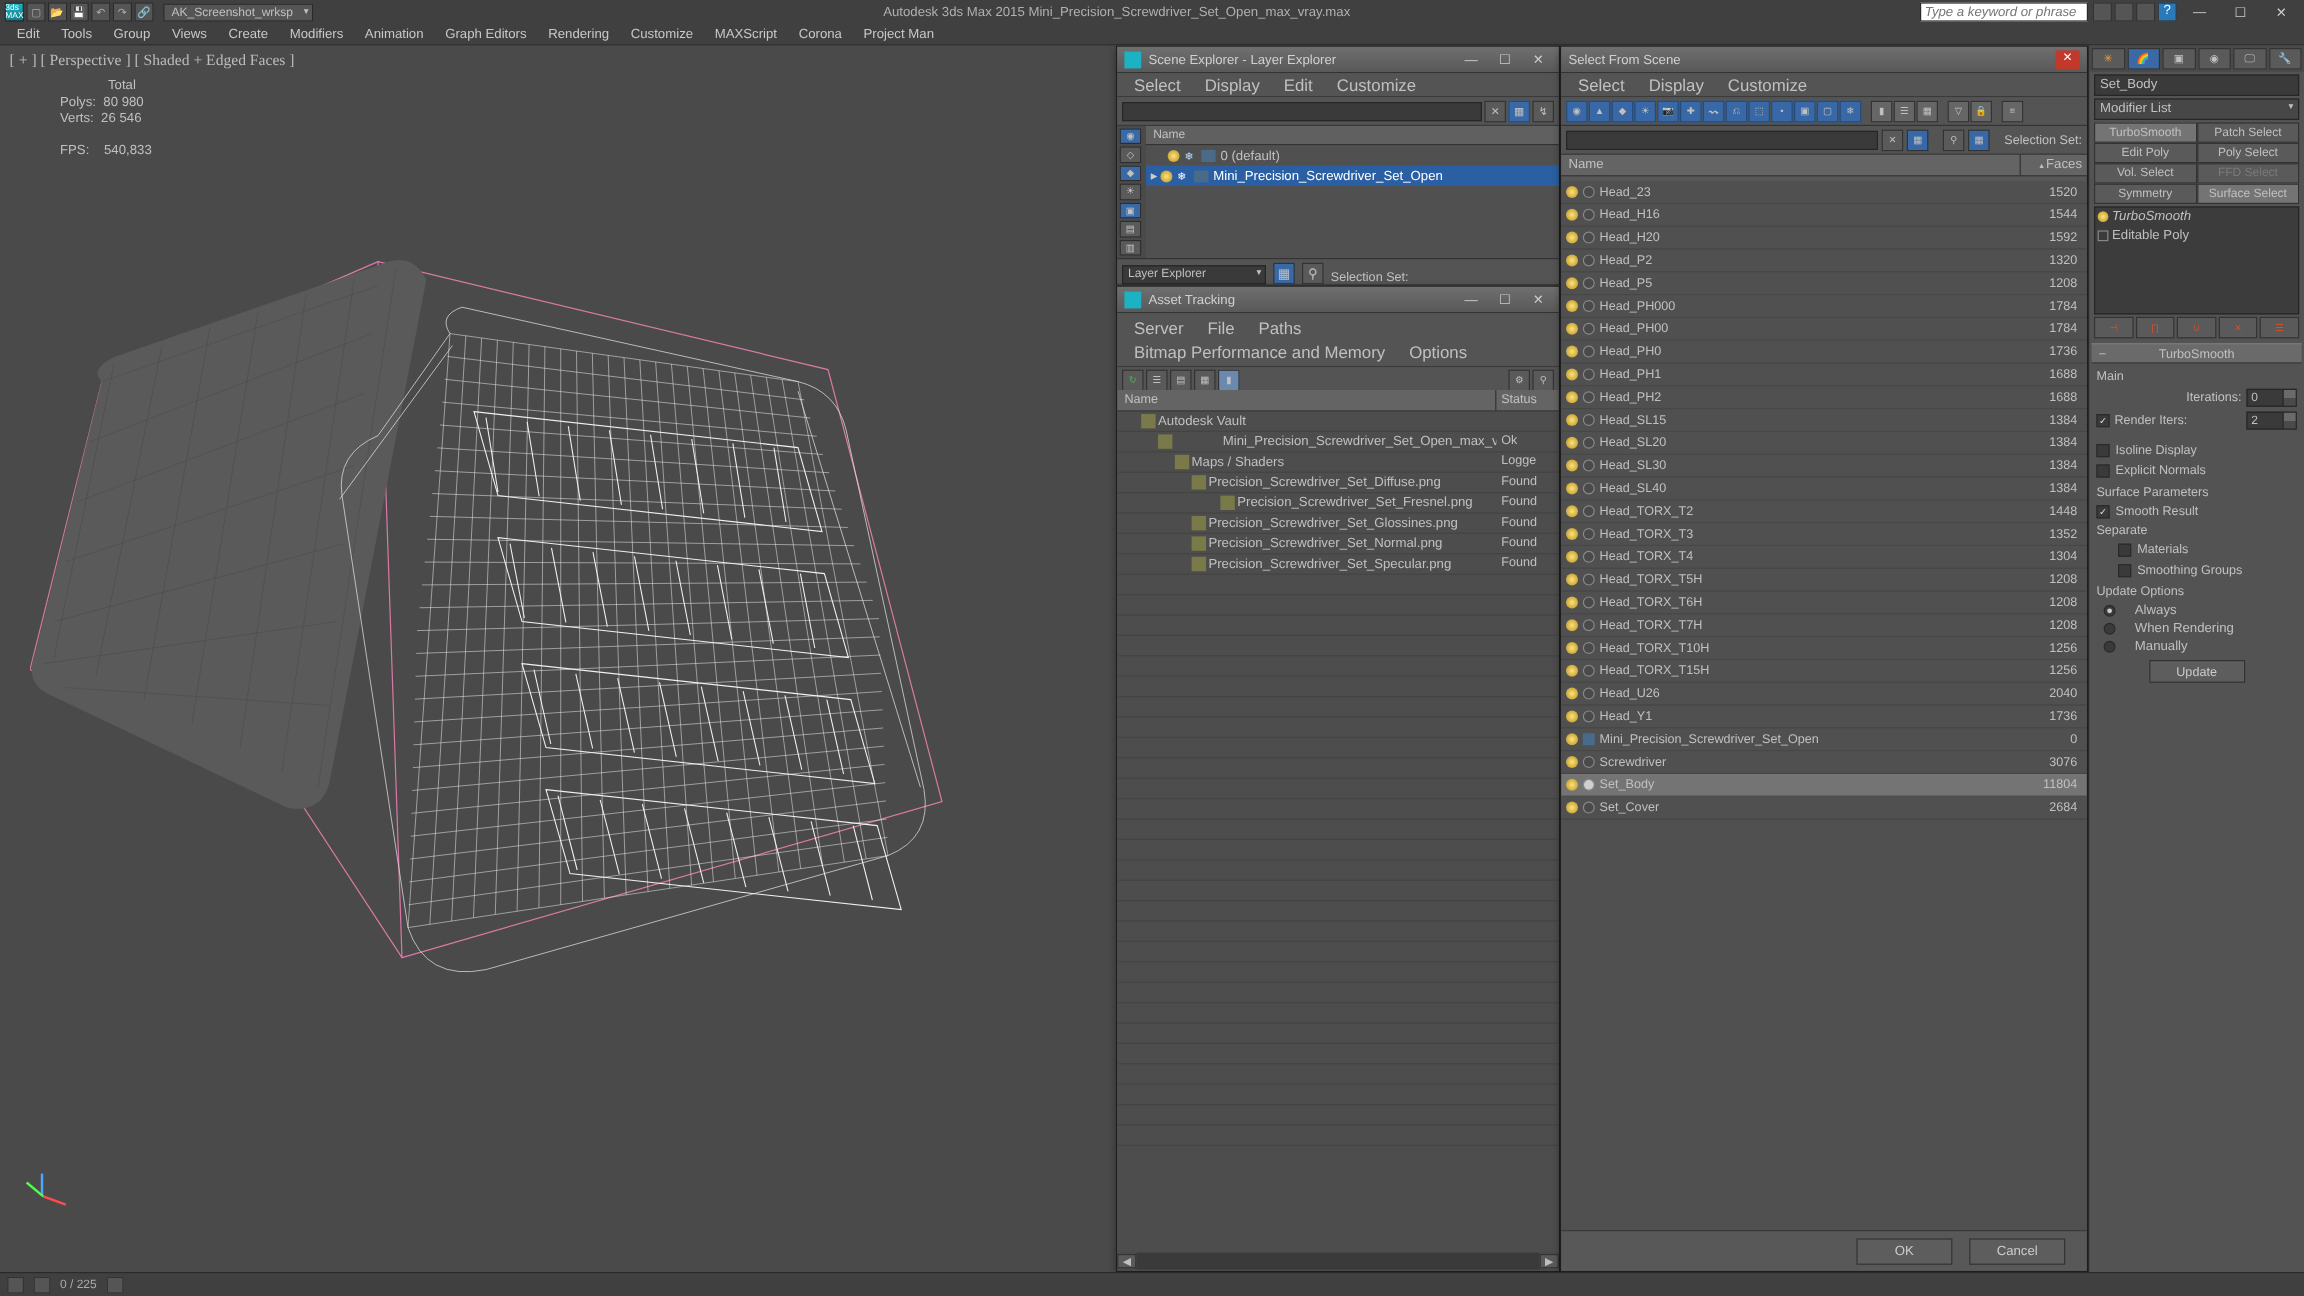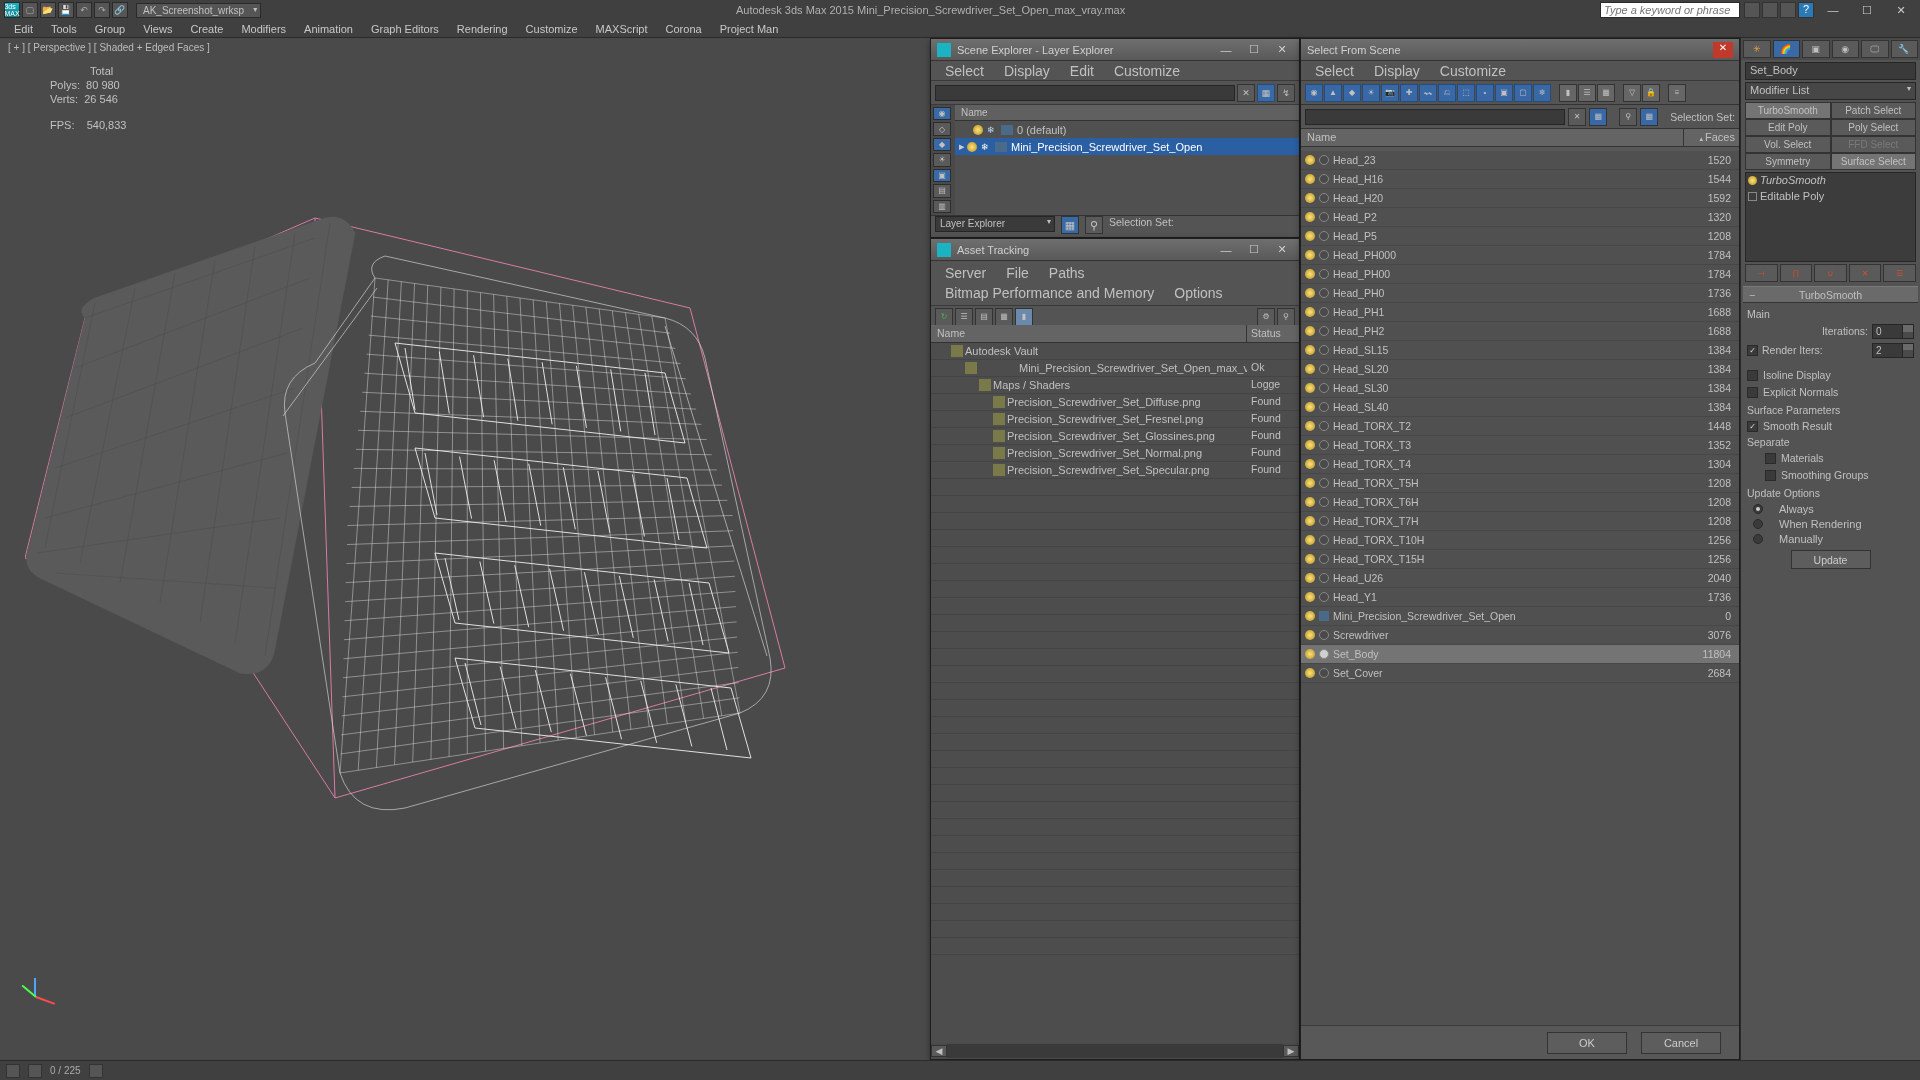--- a/index.html
+++ b/index.html
@@ -20,21 +20,21 @@
 
 
 .menubar { height:18px; background:#404040; display:flex; align-items:center; padding:0 6px; gap:2px; border-bottom:1px solid #2a2a2a;}
 .menubar span { padding:2px 8px; font-size:11px; color:#c8c8c8; cursor:default;}
 
 
 .main { position:absolute; left:0; top:38px; right:0; bottom:20px; background:#4a4a4a; }
 
 
 .viewport { position:absolute; left:0; top:0; width:930px; bottom:0; background:#4a4a4a; }
-.vp-label { position:absolute; left:8px; top:4px; font-size:10px; color:#bcbcbc; }
+.vp-label { position:absolute; left:8px; top:4px; font-size:13px; color:#bcbcbc;font-family:Liberation Serif, serif; }
 .vp-stats { position:absolute; left:50px; top:26px; color:#d9d96a; font-size:10.5px; line-height:14px;}
 .axis { position:absolute; left:18px; bottom:42px; width:40px; height:40px;}
 .axis .z{position:absolute;left:16px;top:0;width:2px;height:18px;background:#4da6ff;}
 .axis .x{position:absolute;left:18px;top:18px;width:20px;height:2px;background:#ff4d4d;transform:rotate(20deg);transform-origin:left;}
 .axis .y{position:absolute;left:18px;top:18px;width:18px;height:2px;background:#4dff4d;transform:rotate(-140deg);transform-origin:left;}
 
 
 .wire3d { position:absolute; left:25px; top:140px; width:880px; height:680px; pointer-events:none;}
 .wire3d svg{width:100%;height:100%;}
 
@@ -56,21 +56,21 @@
 .se .body{ position:absolute; left:24px; right:0; top:66px; bottom:22px; background:#505050;}
 .se .sidebar{ position:absolute; left:0; top:66px; width:24px; bottom:22px; background:#4a4a4a; display:flex; flex-direction:column; gap:2px; padding:2px;}
 .se .sidebar .sb{ width:18px;height:18px;border:1px solid #2d2d2d;background:#5a5a5a;font-size:8px;display:flex;align-items:center;justify-content:center;}
 .se .sidebar .sb.on{ background:#3a6aa5;}
 .se .colh{ height:16px;background:#606060;border-bottom:1px solid #333;padding:2px 6px;font-size:10px;}
 .se .row{ height:17px; display:flex;align-items:center; padding:0 4px; gap:4px; font-size:10.5px;}
 .se .row .bulb{width:10px;height:10px;background:radial-gradient(#ffe27a,#b38f1f);border-radius:50%;}
 .se .row .snow{width:10px;height:10px;color:#bcdfff;font-size:9px;}
 .se .row.sel{ background:#2b5fa3; color:#fff;}
 .se .row.sel span{color:#fff;}
-.se .foot{ position:absolute;left:0;right:0;bottom:0;height:22px;background:#545454;display:flex;align-items:flex-start;padding:0 4px;gap:6px;border-top:1px solid #333;}
+.se .foot{ position:absolute;left:0;right:0;bottom:0;height:22px;background:#545454;display:flex;align-items:flex-end;padding:0 4px;gap:6px;border-top:1px solid #333;}
 .se .foot .lp{ width:120px;height:16px;background:#3a3a3a;border:1px solid #262626;padding:1px 4px;font-size:10px;position:relative;}
 .se .foot .lp:after{content:"▾";position:absolute;right:3px;top:0;font-size:8px;}
 .se .foot .btn{width:18px;height:18px;background:#5a5a5a;border:1px solid #333;display:flex;align-items:center;justify-content:center;}
 .se .foot .btn.blue{background:#3a6aa5;}
 .se .foot .lbl{font-size:10.5px;}
 
 
 .at { left:930px; top:200px; width:370px; bottom:0;}
 .at .mrow{flex-wrap:wrap;height:auto;padding:2px 4px;}
 .at .tool{ height:22px;background:#545454;display:flex;align-items:center;padding:0 4px;gap:2px;border-bottom:1px solid #333;}
@@ -379,21 +379,21 @@
             <div class="c2">Logge</div>
           </div>
           <div class="gr">
             <div class="c1" style="padding-left:62px;">
               <span class="ico"></span>
               <span>Precision_Screwdriver_Set_Diffuse.png</span>
             </div>
             <div class="c2">Found</div>
           </div>
           <div class="gr">
-            <div class="c1" style="padding-left:62px;">
+            <div class="c1" style="padding-left:86px;">
               <span class="ico"></span>
               <span>Precision_Screwdriver_Set_Fresnel.png</span>
             </div>
             <div class="c2">Found</div>
           </div>
           <div class="gr">
             <div class="c1" style="padding-left:62px;">
               <span class="ico"></span>
               <span>Precision_Screwdriver_Set_Glossines.png</span>
             </div>

